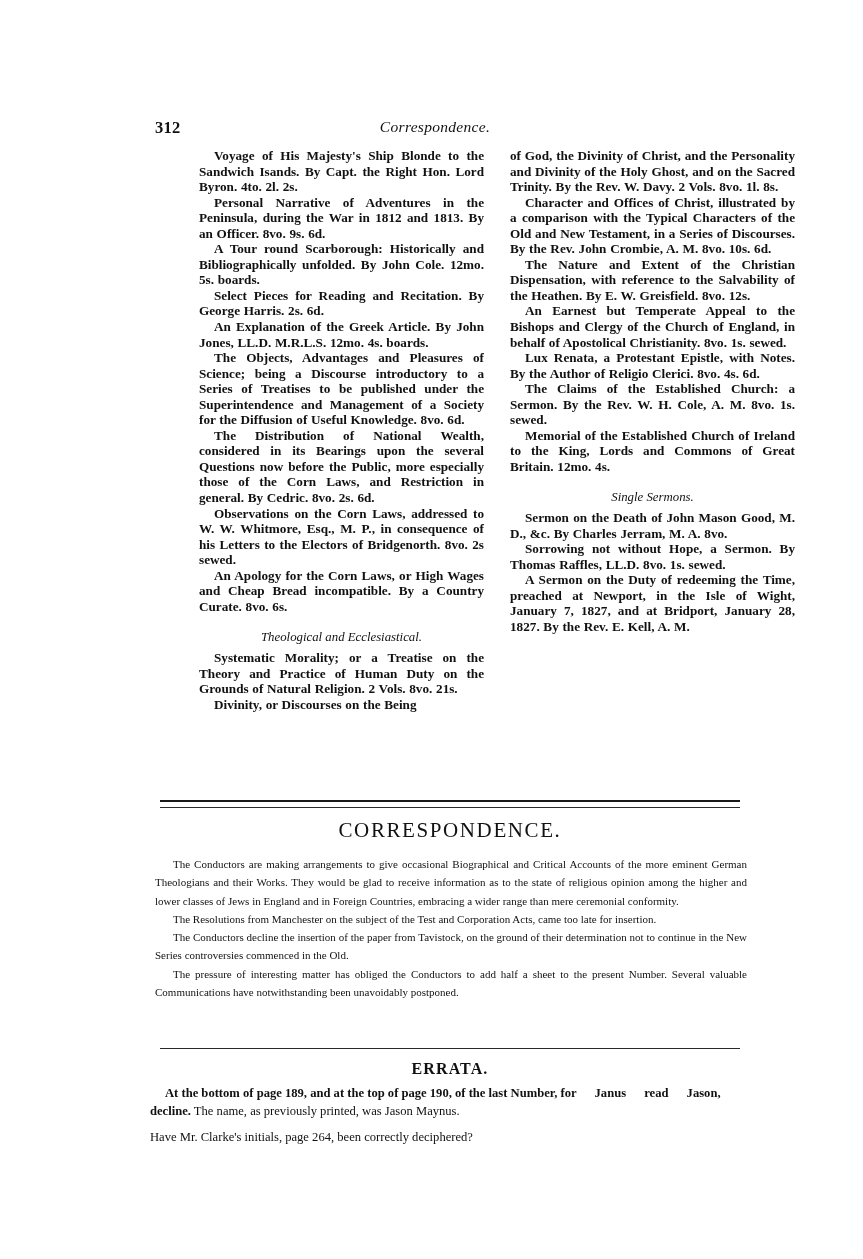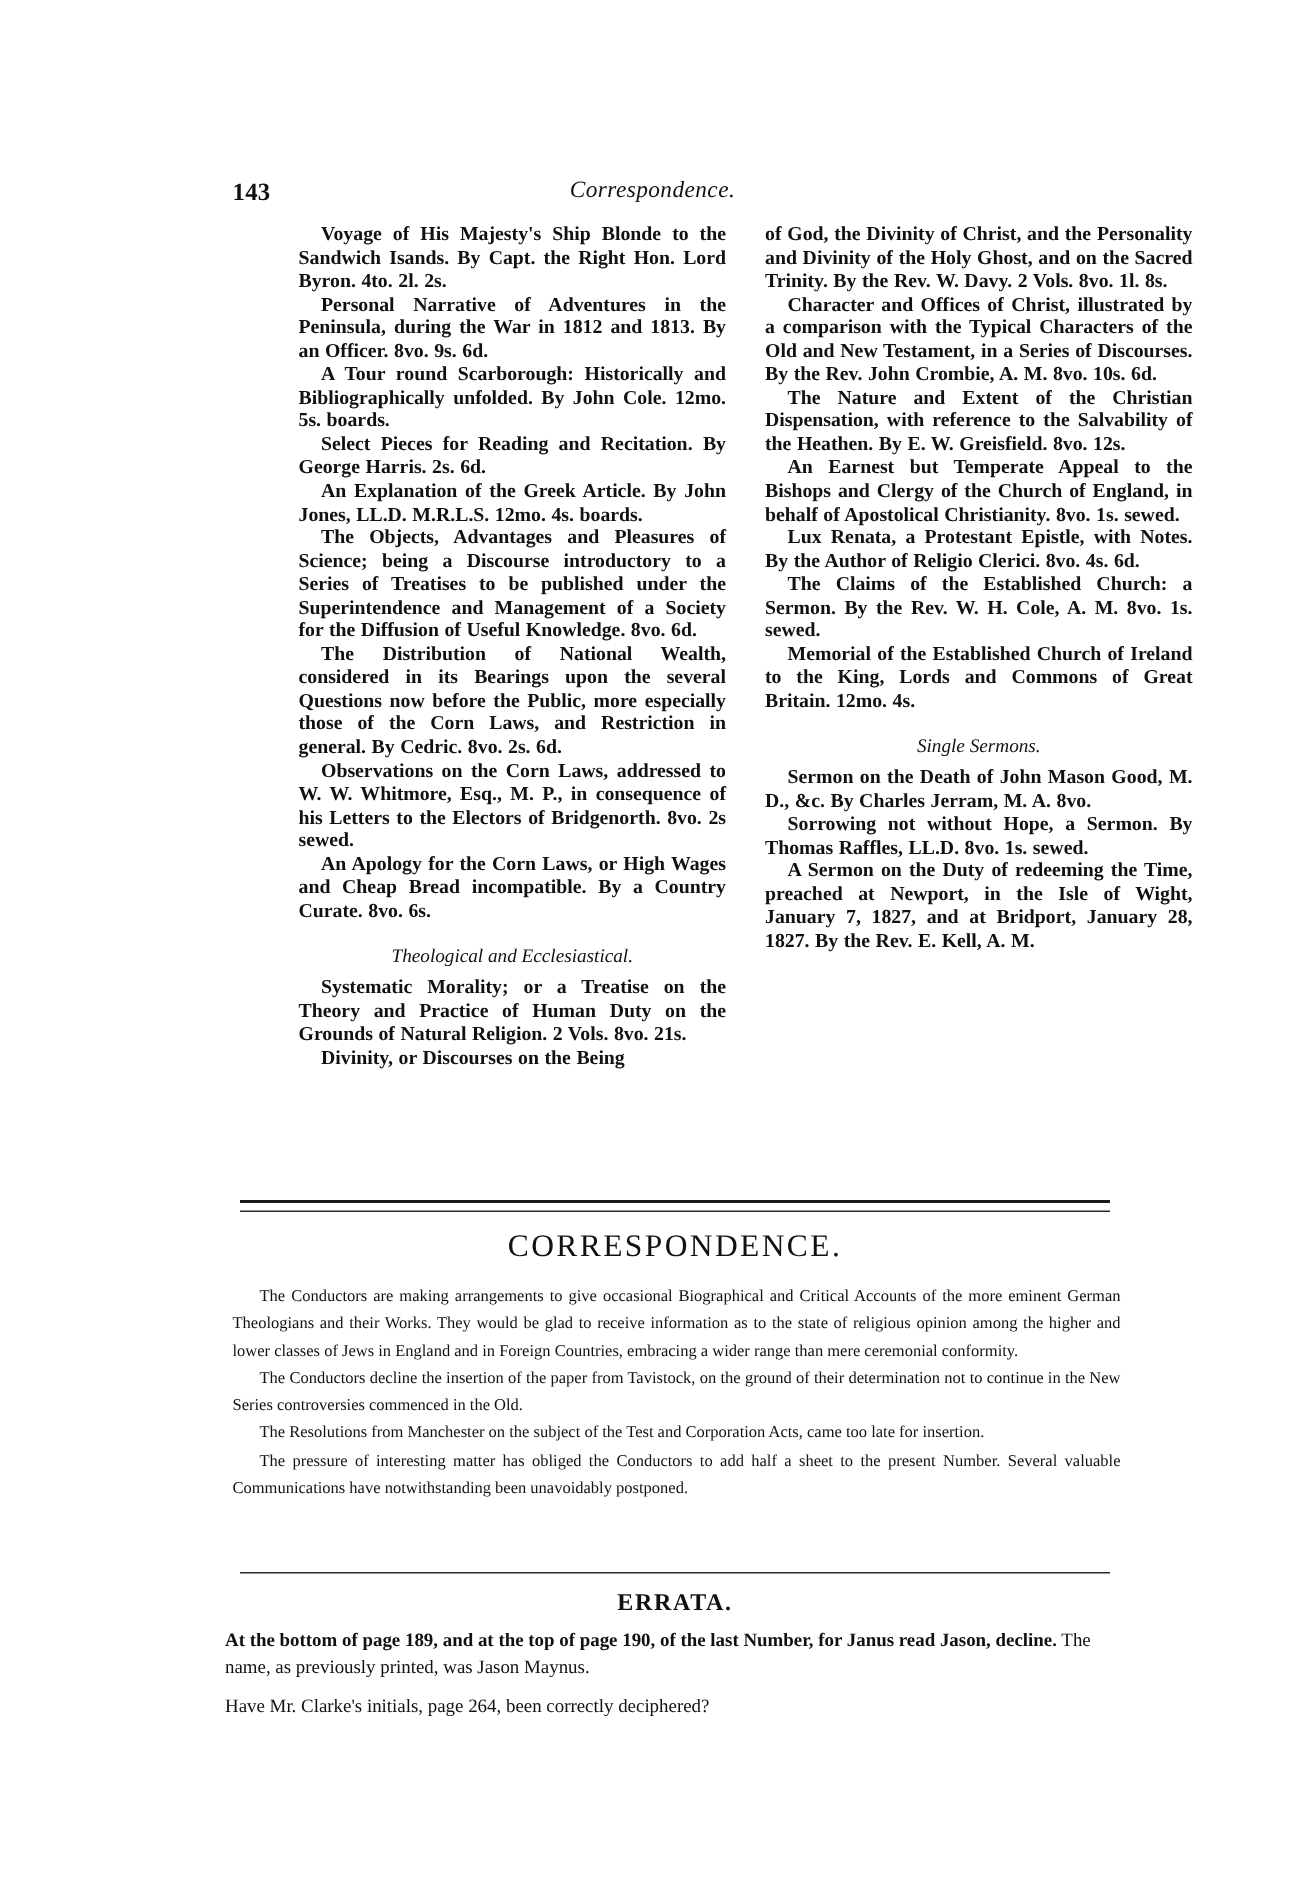--- a/index.html
+++ b/index.html
@@ -132,29 +132,29 @@
     position: absolute;
     left: 150px;
     width: 600px;
     font-size: 12.6px;
     line-height: 17.5px;
   }
   .errata-block p { margin: 0; }
   .errata-block p.l1 { text-indent: 0; }
   .errata-block p.l2 { margin-top: 9px; }
   .it { }
-  .bld { font-weight: bold; }
+  .bld { font-weight: bold; margin-left: 15px; }
 </style>
 </head>
 <body>
 
 <div id="page">
 
   <div class="runhead">
-    <span class="folio">143</span>
+    <span class="folio">312</span>
     <span class="runtitle">Correspondence.</span>
   </div>
 
   <div class="cols">
     <div class="col left" id="col-left">
         <div class="entry">Voyage of His Majesty's Ship Blonde to the Sandwich Isands. By Capt. the Right Hon. Lord Byron. 4to. 2l. 2s.</div>
         <div class="entry">Personal Narrative of Adventures in the Peninsula, during the War in 1812 and 1813. By an Officer. 8vo. 9s. 6d.</div>
         <div class="entry">A Tour round Scarborough: Historically and Bibliographically unfolded. By John Cole. 12mo. 5s. boards.</div>
         <div class="entry">Select Pieces for Reading and Recitation. By George Harris. 2s. 6d.</div>
         <div class="entry">An Explanation of the Greek Article. By John Jones, LL.D. M.R.L.S. 12mo. 4s. boards.</div>
@@ -180,22 +180,22 @@
         <div class="entry">A Sermon on the Duty of redeeming the Time, preached at Newport, in the Isle of Wight, January 7, 1827, and at Bridport, January 28, 1827. By the Rev. E. Kell, A. M.</div>
       </div>
   </div>
 
   <div class="rule-double" style="top:800px;"></div>
 
   <div class="section-title" style="top:818px;">CORRESPONDENCE.</div>
 
   <div class="body-block" style="top:855px;" id="correspondence-body">
       <p>The Conductors are making arrangements to give occasional Biographical and Critical Accounts of the more eminent German Theologians and their Works. They would be glad to receive information as to the state of religious opinion among the higher and lower classes of Jews in England and in Foreign Countries, embracing a wider range than mere ceremonial conformity.</p>
+      <p>The Resolutions from Manchester on the subject of the Test and Corporation Acts, came too late for insertion.</p>
       <p>The Conductors decline the insertion of the paper from Tavistock, on the ground of their determination not to continue in the New Series controversies commenced in the Old.</p>
-      <p>The Resolutions from Manchester on the subject of the Test and Corporation Acts, came too late for insertion.</p>
       <p>The pressure of interesting matter has obliged the Conductors to add half a sheet to the present Number. Several valuable Communications have notwithstanding been unavoidably postponed.</p>
     </div>
 
   <div class="rule-single" style="top:1048px;"></div>
 
   <div class="section-title small" style="top:1060px;">ERRATA.</div>
 
   <div class="errata-block" style="top:1085px;">
     <p class="l1">
       <span class="bld">At the bottom of page 189, and at the top of page 190, of the last Number, for </span><span class="it bld">Janus</span><span class="bld"> read </span><span class="it bld">Jason, decline.</span><span> The name, as previously printed, was Jason Maynus.</span>

